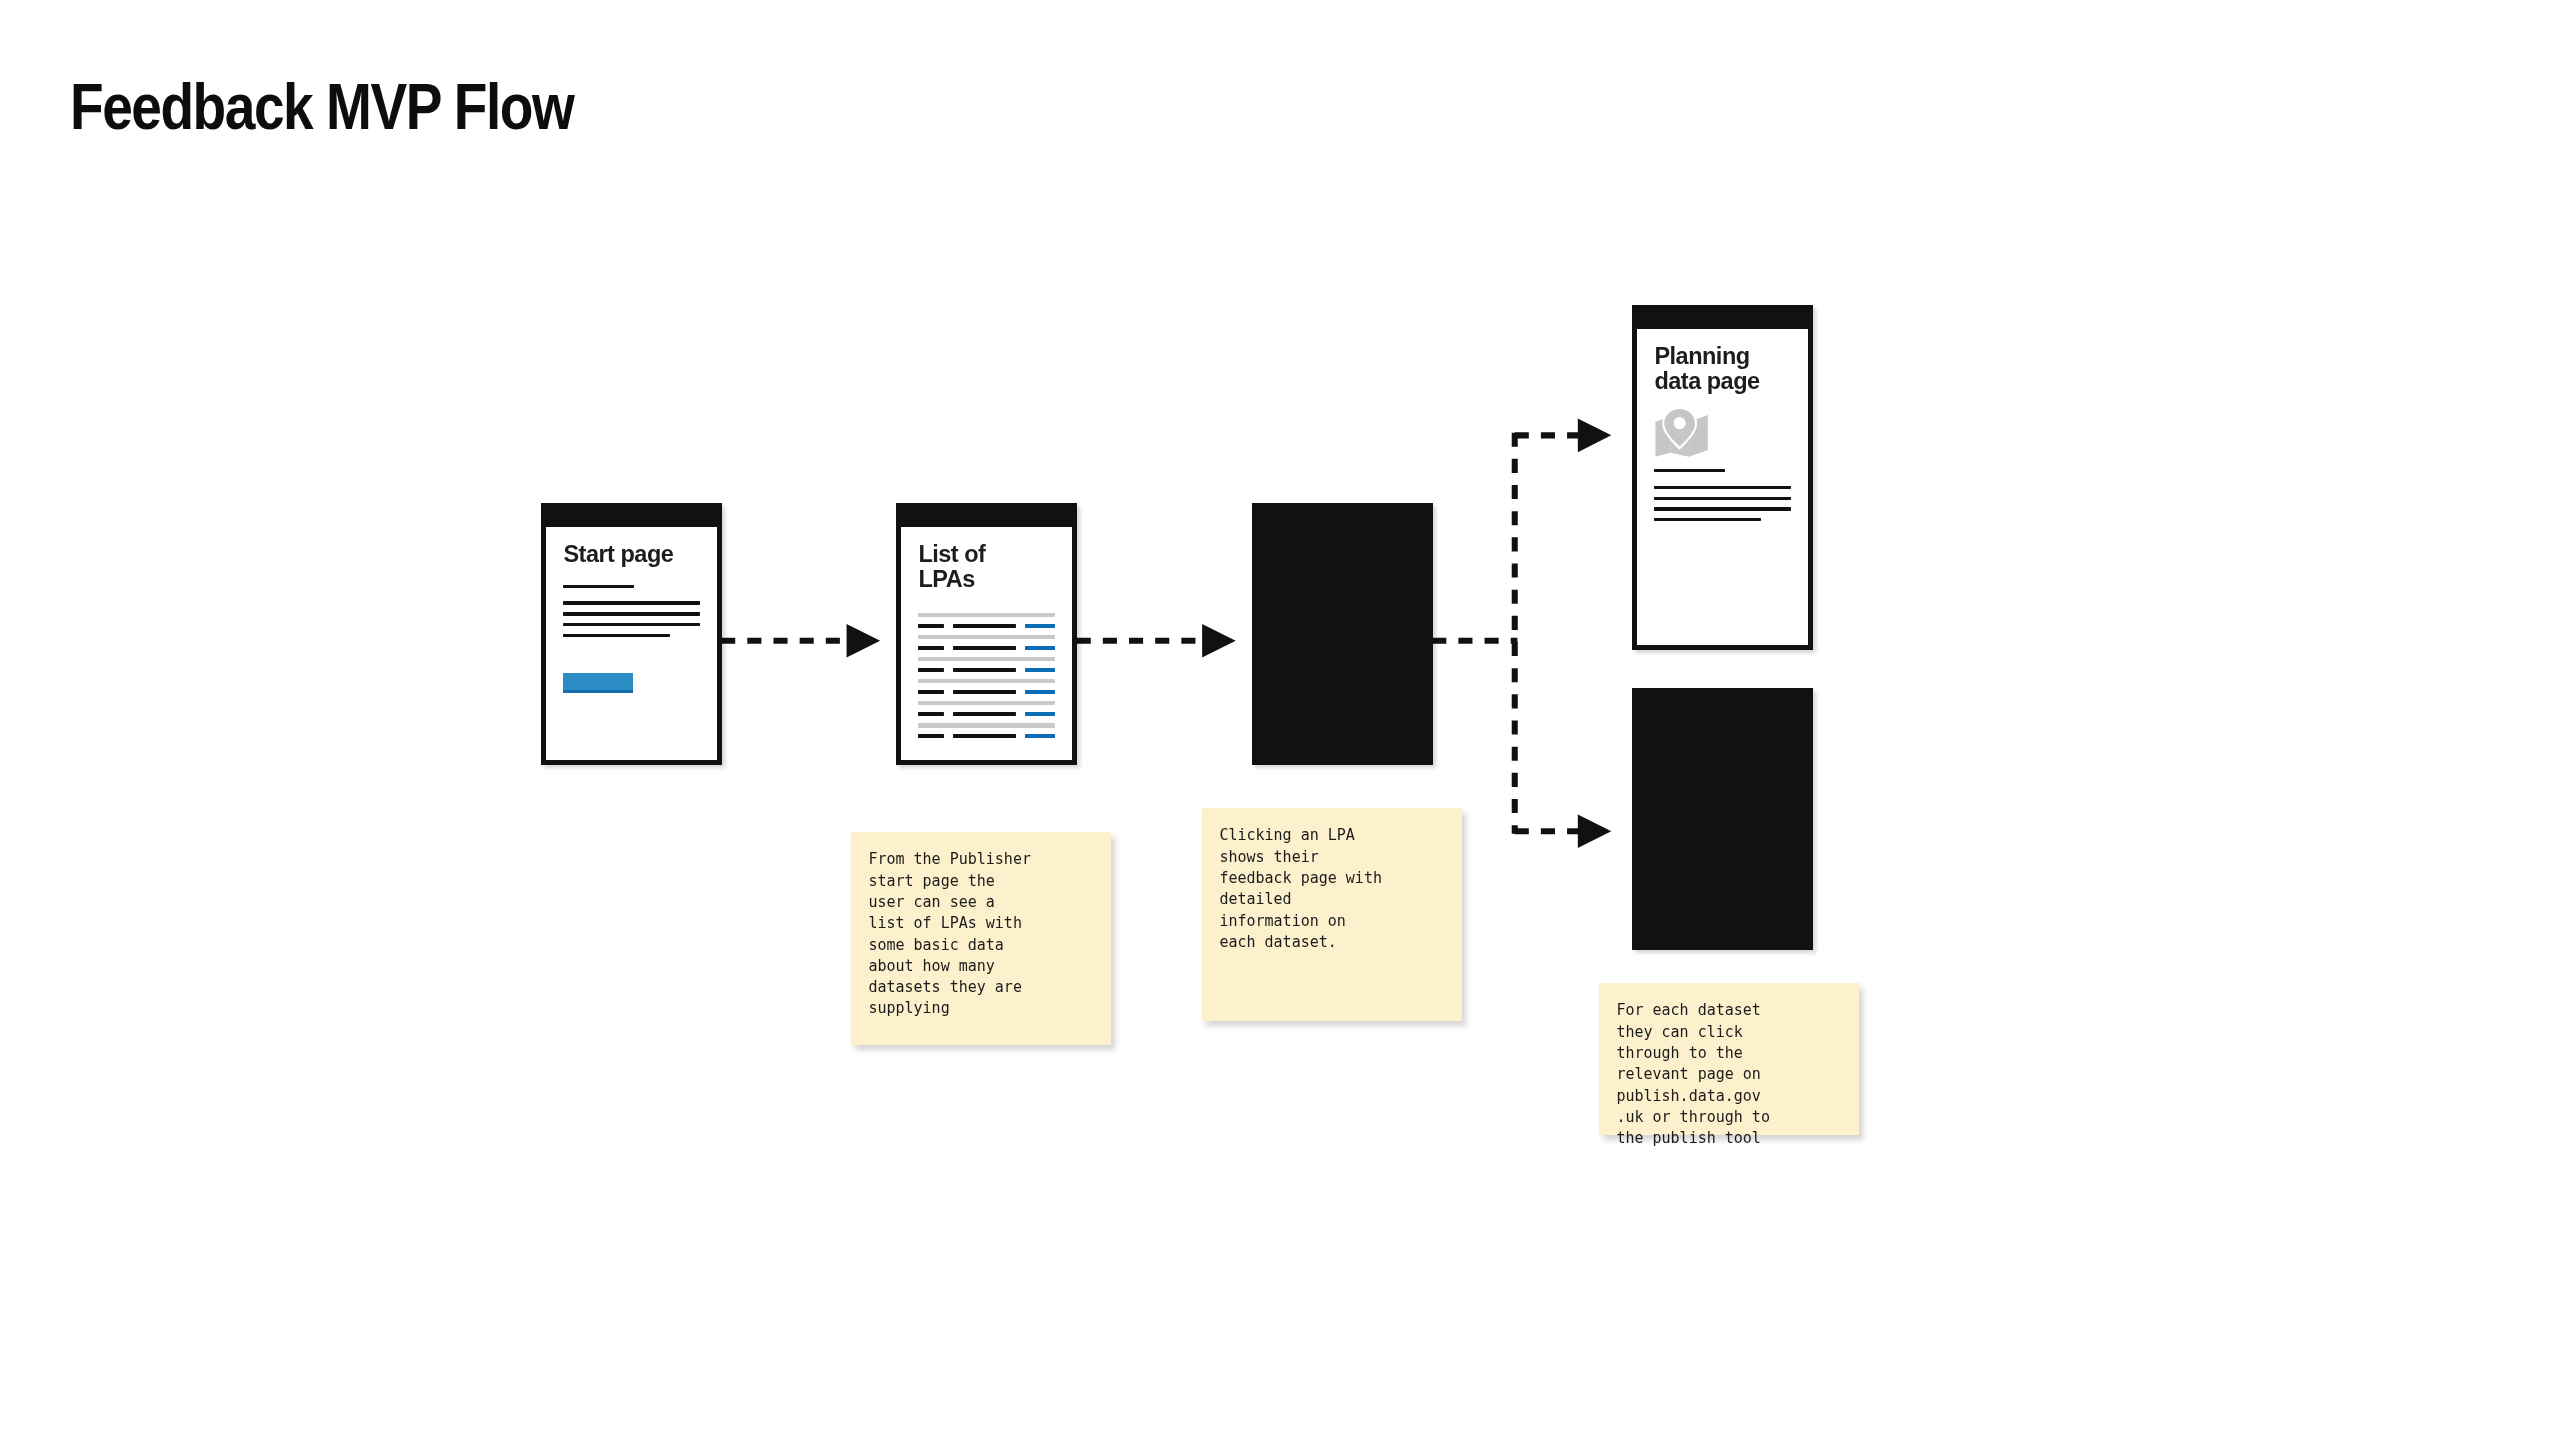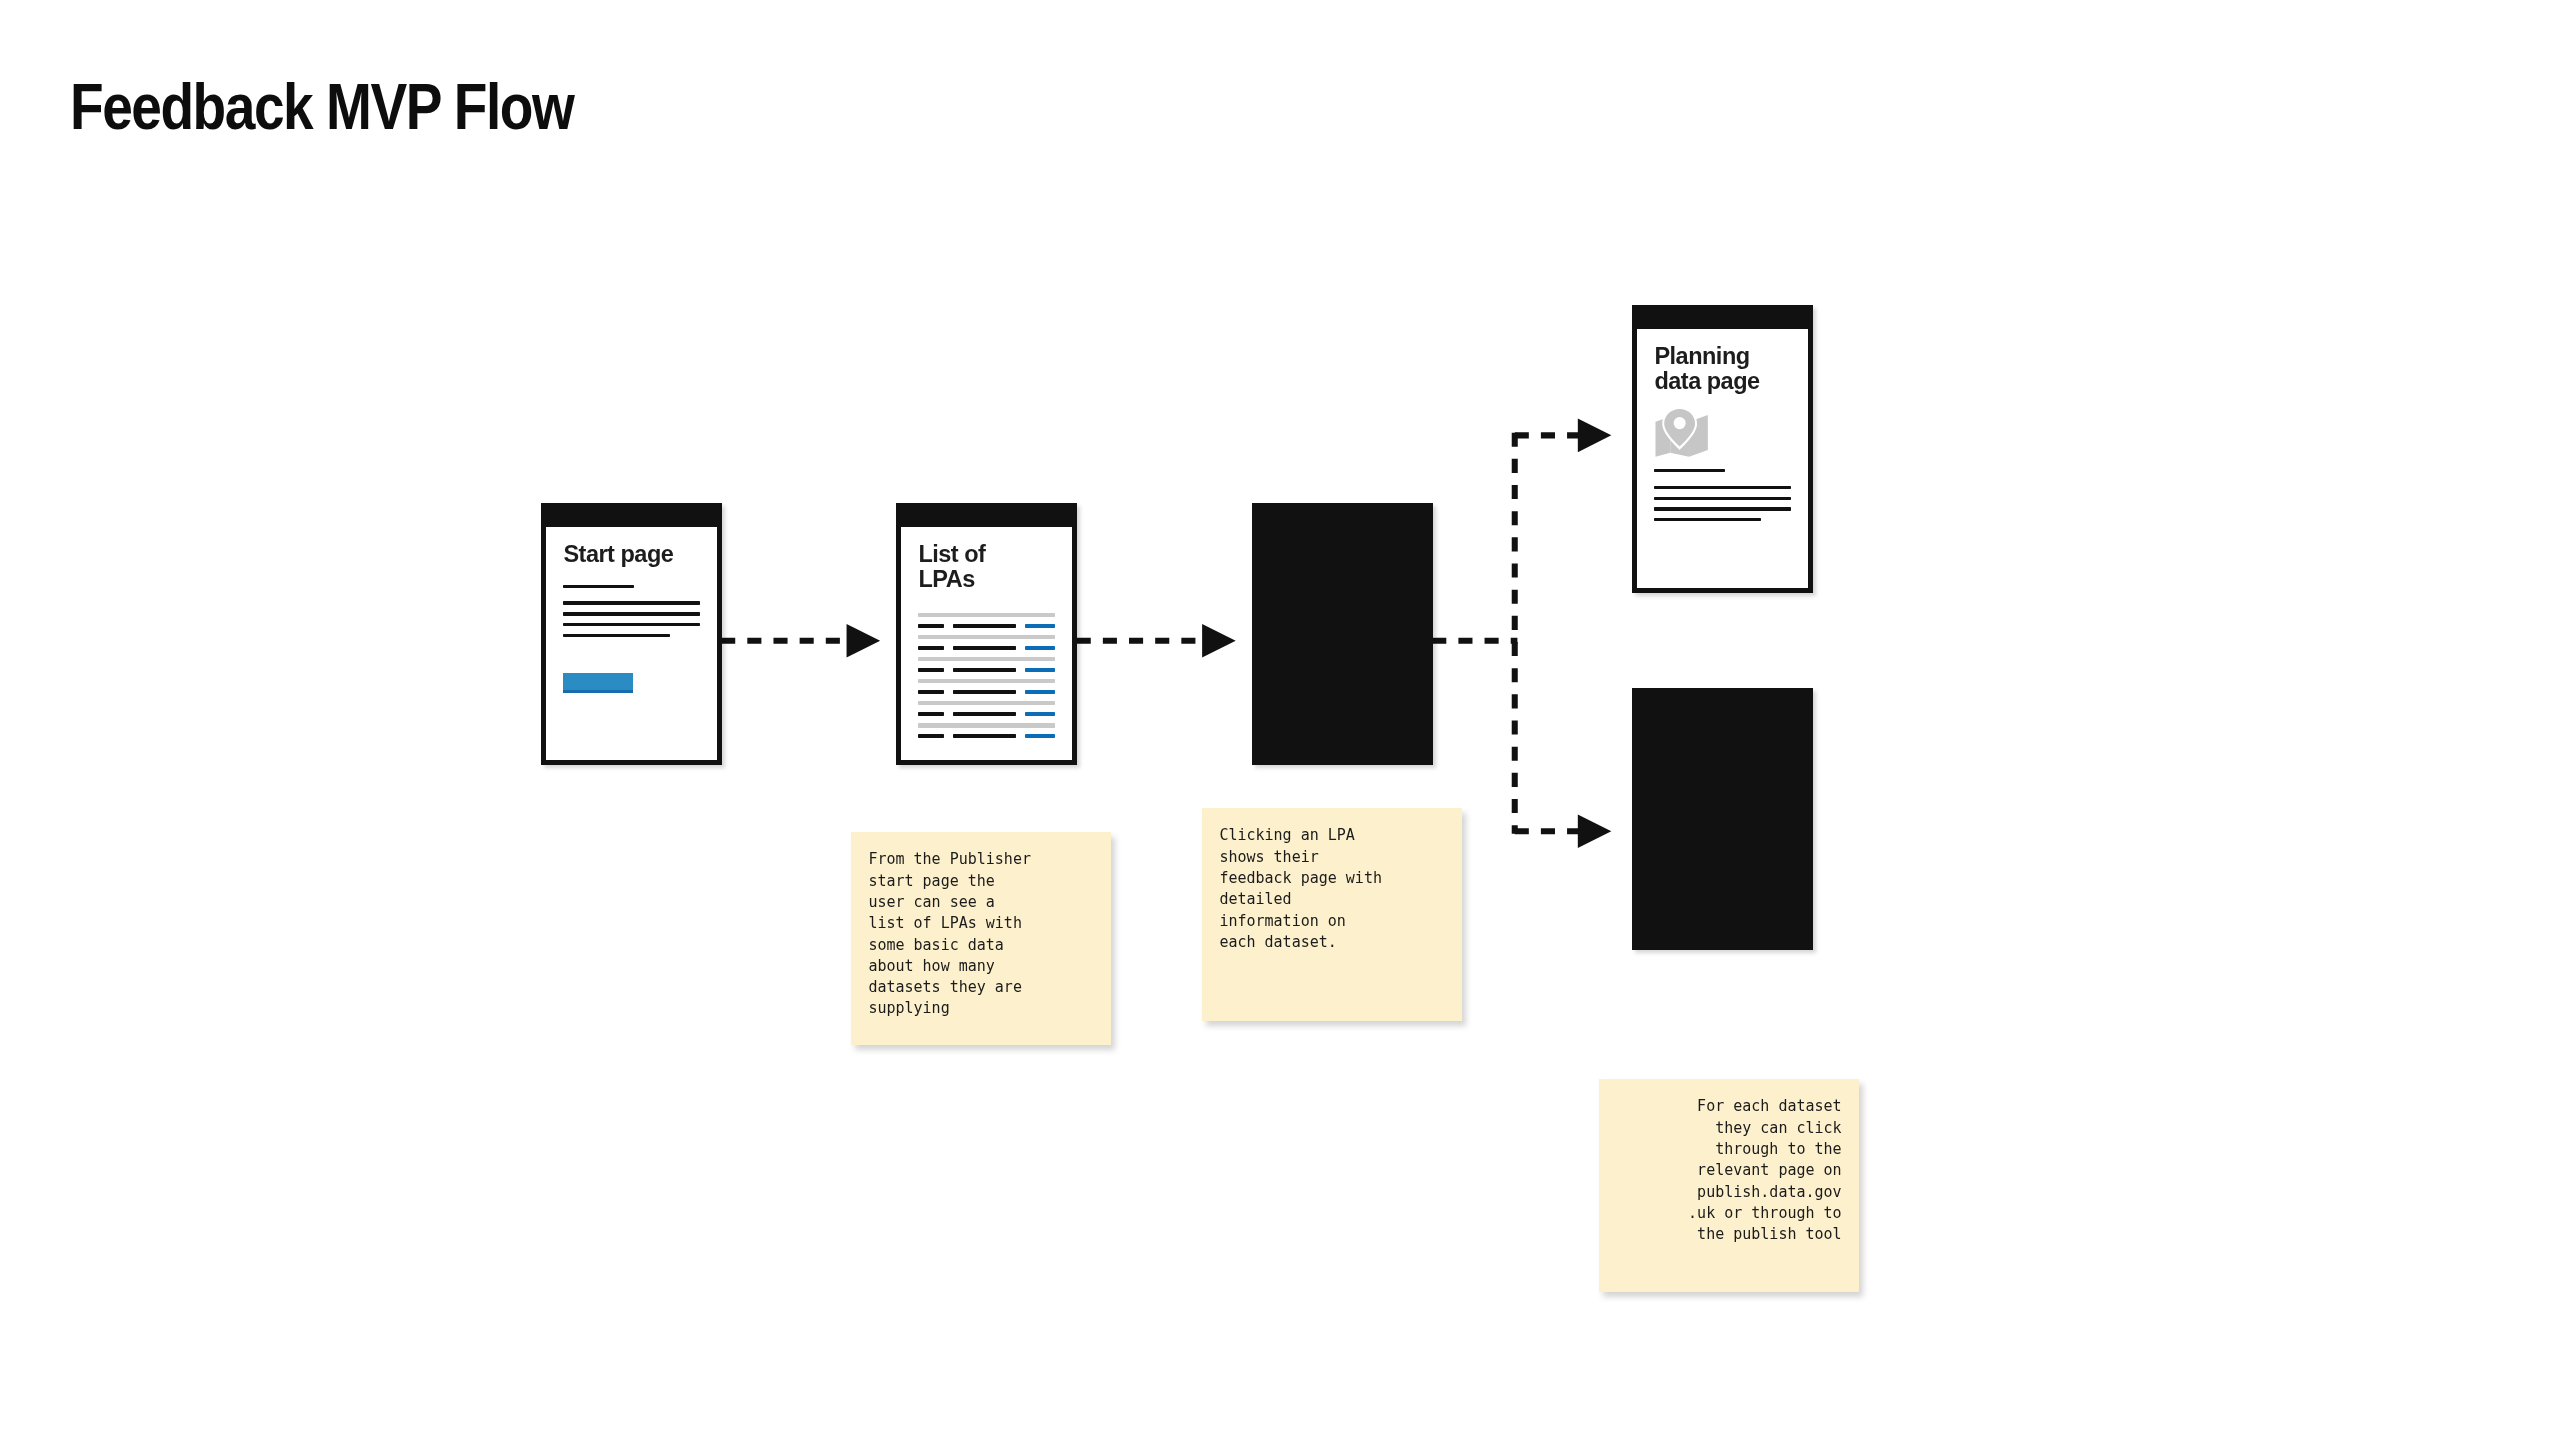--- a/index.html
+++ b/index.html
@@ -237,21 +237,21 @@
         <div class="cell-c"></div>
       </div>
     </div>
   </div>
 </div>
 
 <div class="card" id="card-feedack" style="left:1252px; top:503px; width:181px; height:262px;">
   <div class="card-head"></div>
 </div>
 
-<div class="card" id="card-planning" style="left:1632px; top:305px; width:181px; height:288px;">
+<div class="card" id="card-planning" style="left:1632px; top:305px; width:181px; height:345px;">
   <div class="card-head"></div>
   <div class="card-body">
     <div class="card-title">Planning
 data page</div>
     <div class="map-icon">
       <svg width="58" height="51" viewBox="0 0 86 76" xmlns="http://www.w3.org/2000/svg">
 
         <path d="M2 22 L24 14 L24 68 L2 74 Z" fill="#c6c6c6"></path>
 
         <path d="M24 14 L52 22 L52 74 L24 68 Z" fill="#c6c6c6"></path>
@@ -288,20 +288,20 @@
 datasets they are
 supplying</div>
 
 <div class="note" style="left:1202px; top:808px; width:260px; height:213px;">Clicking an LPA
 shows their
 feedback page with
 detailed
 information on
 each dataset.</div>
 
-<div class="note" style="left:1599px; top:1079px; width:260px; height:213px;text-align:right;">For each dataset
+<div class="note" style="left:1599px; top:983px; width:260px; height:152px;">For each dataset
 they can click
 through to the
 relevant page on
 publish.data.gov
 .uk or through to
 the publish tool</div>
 
 
 </body></html>

